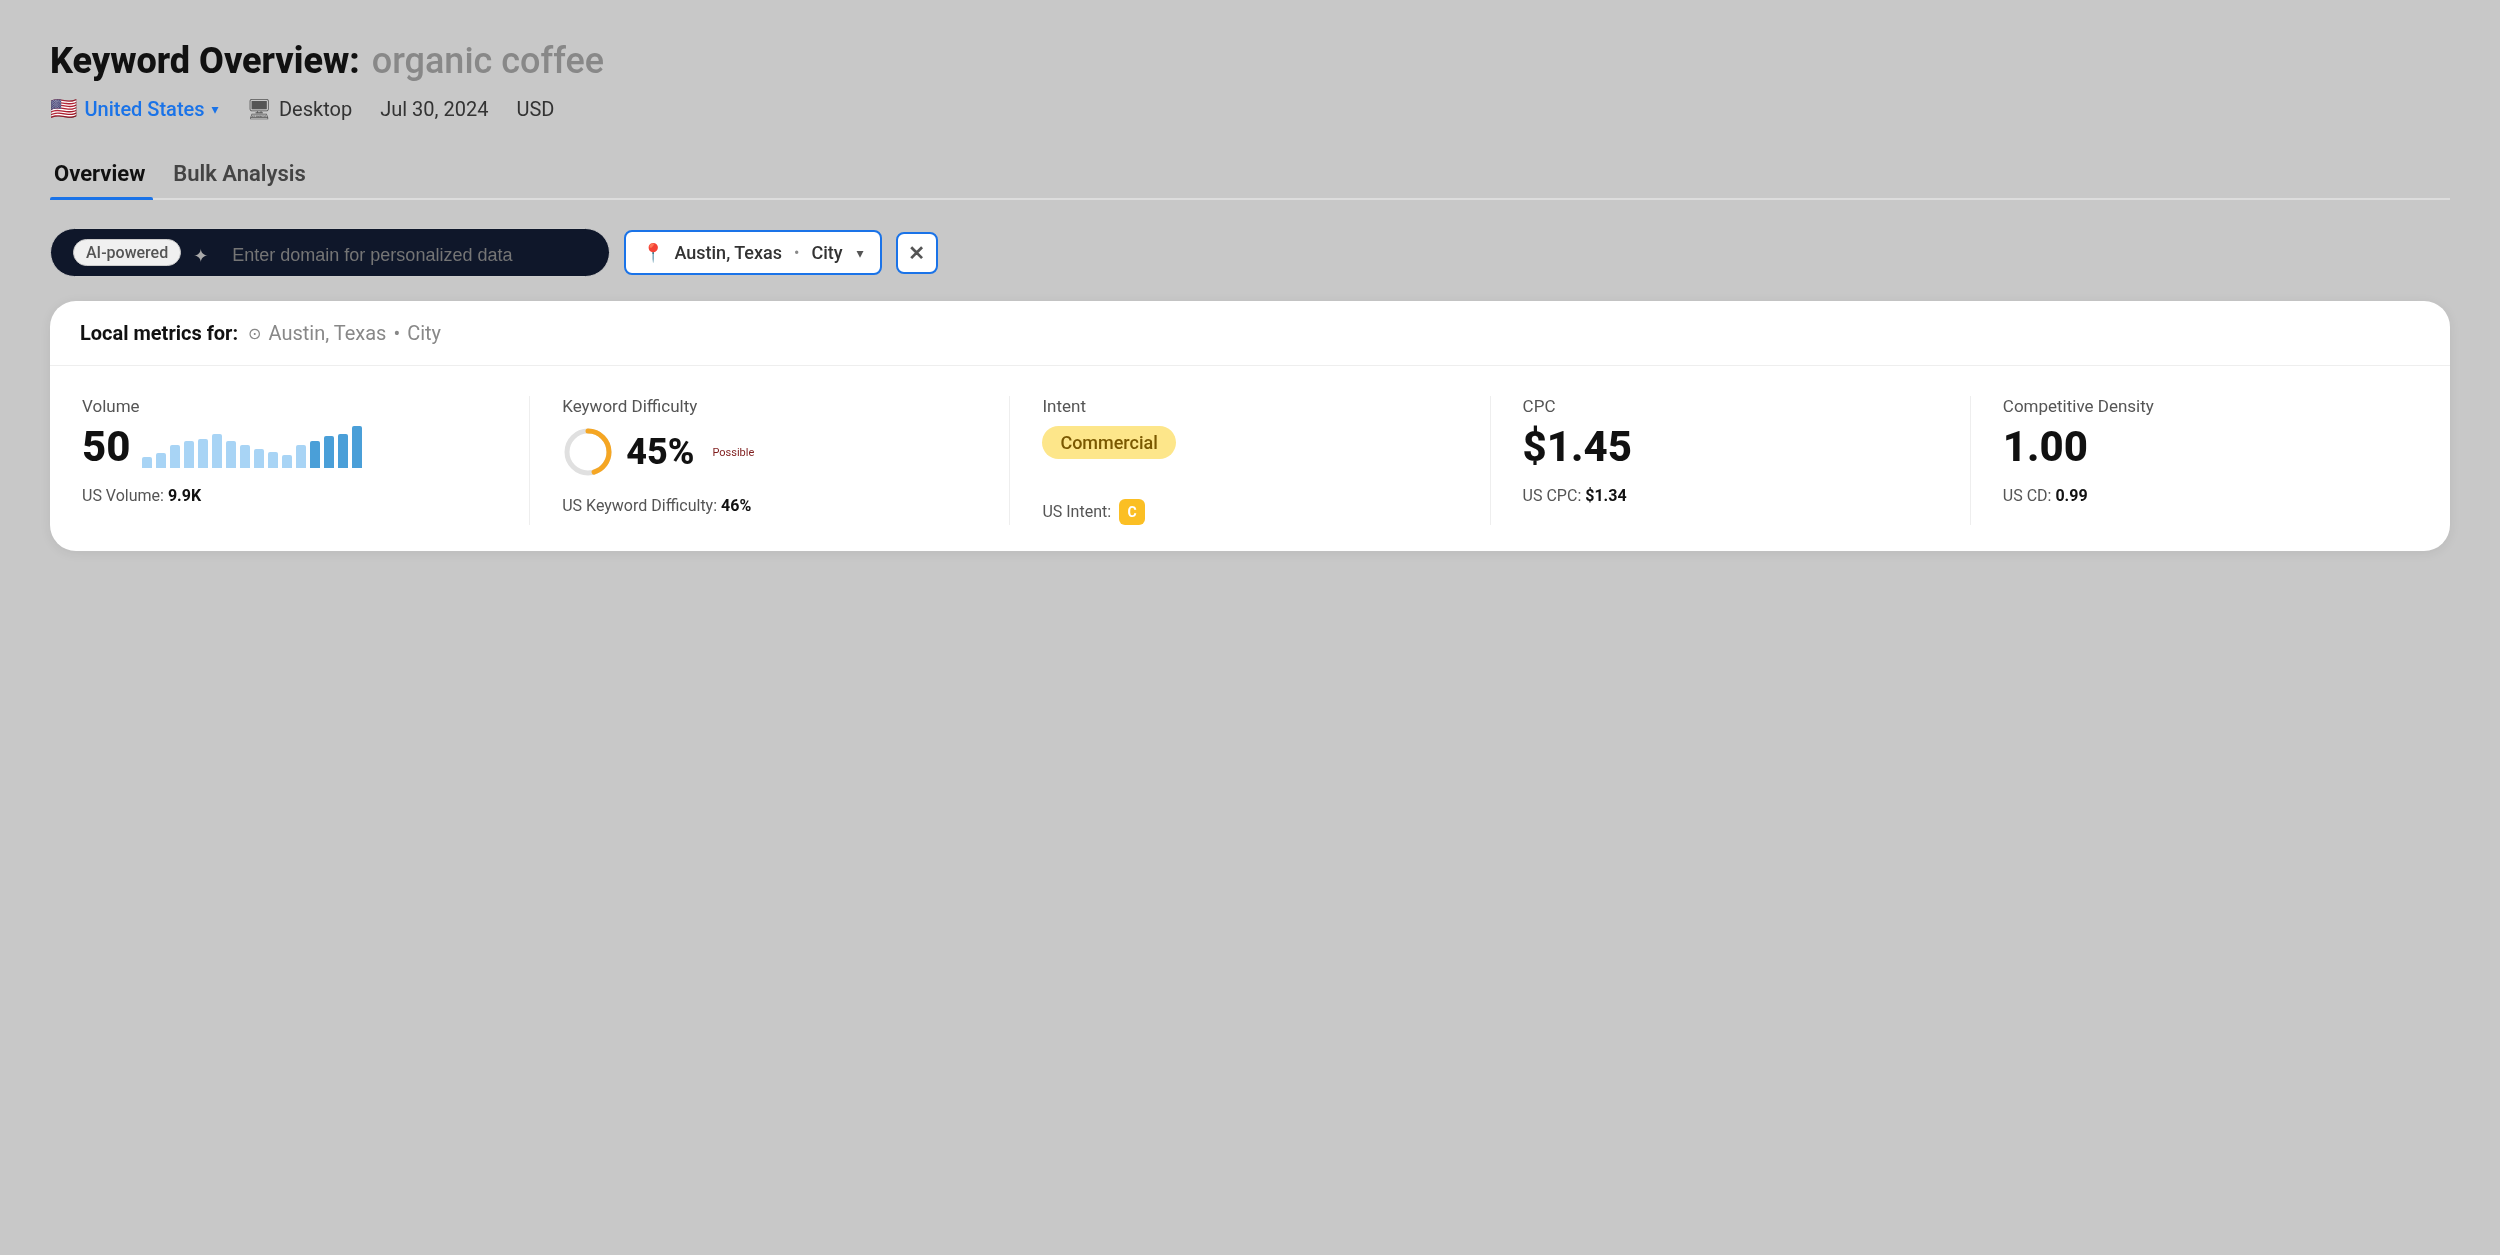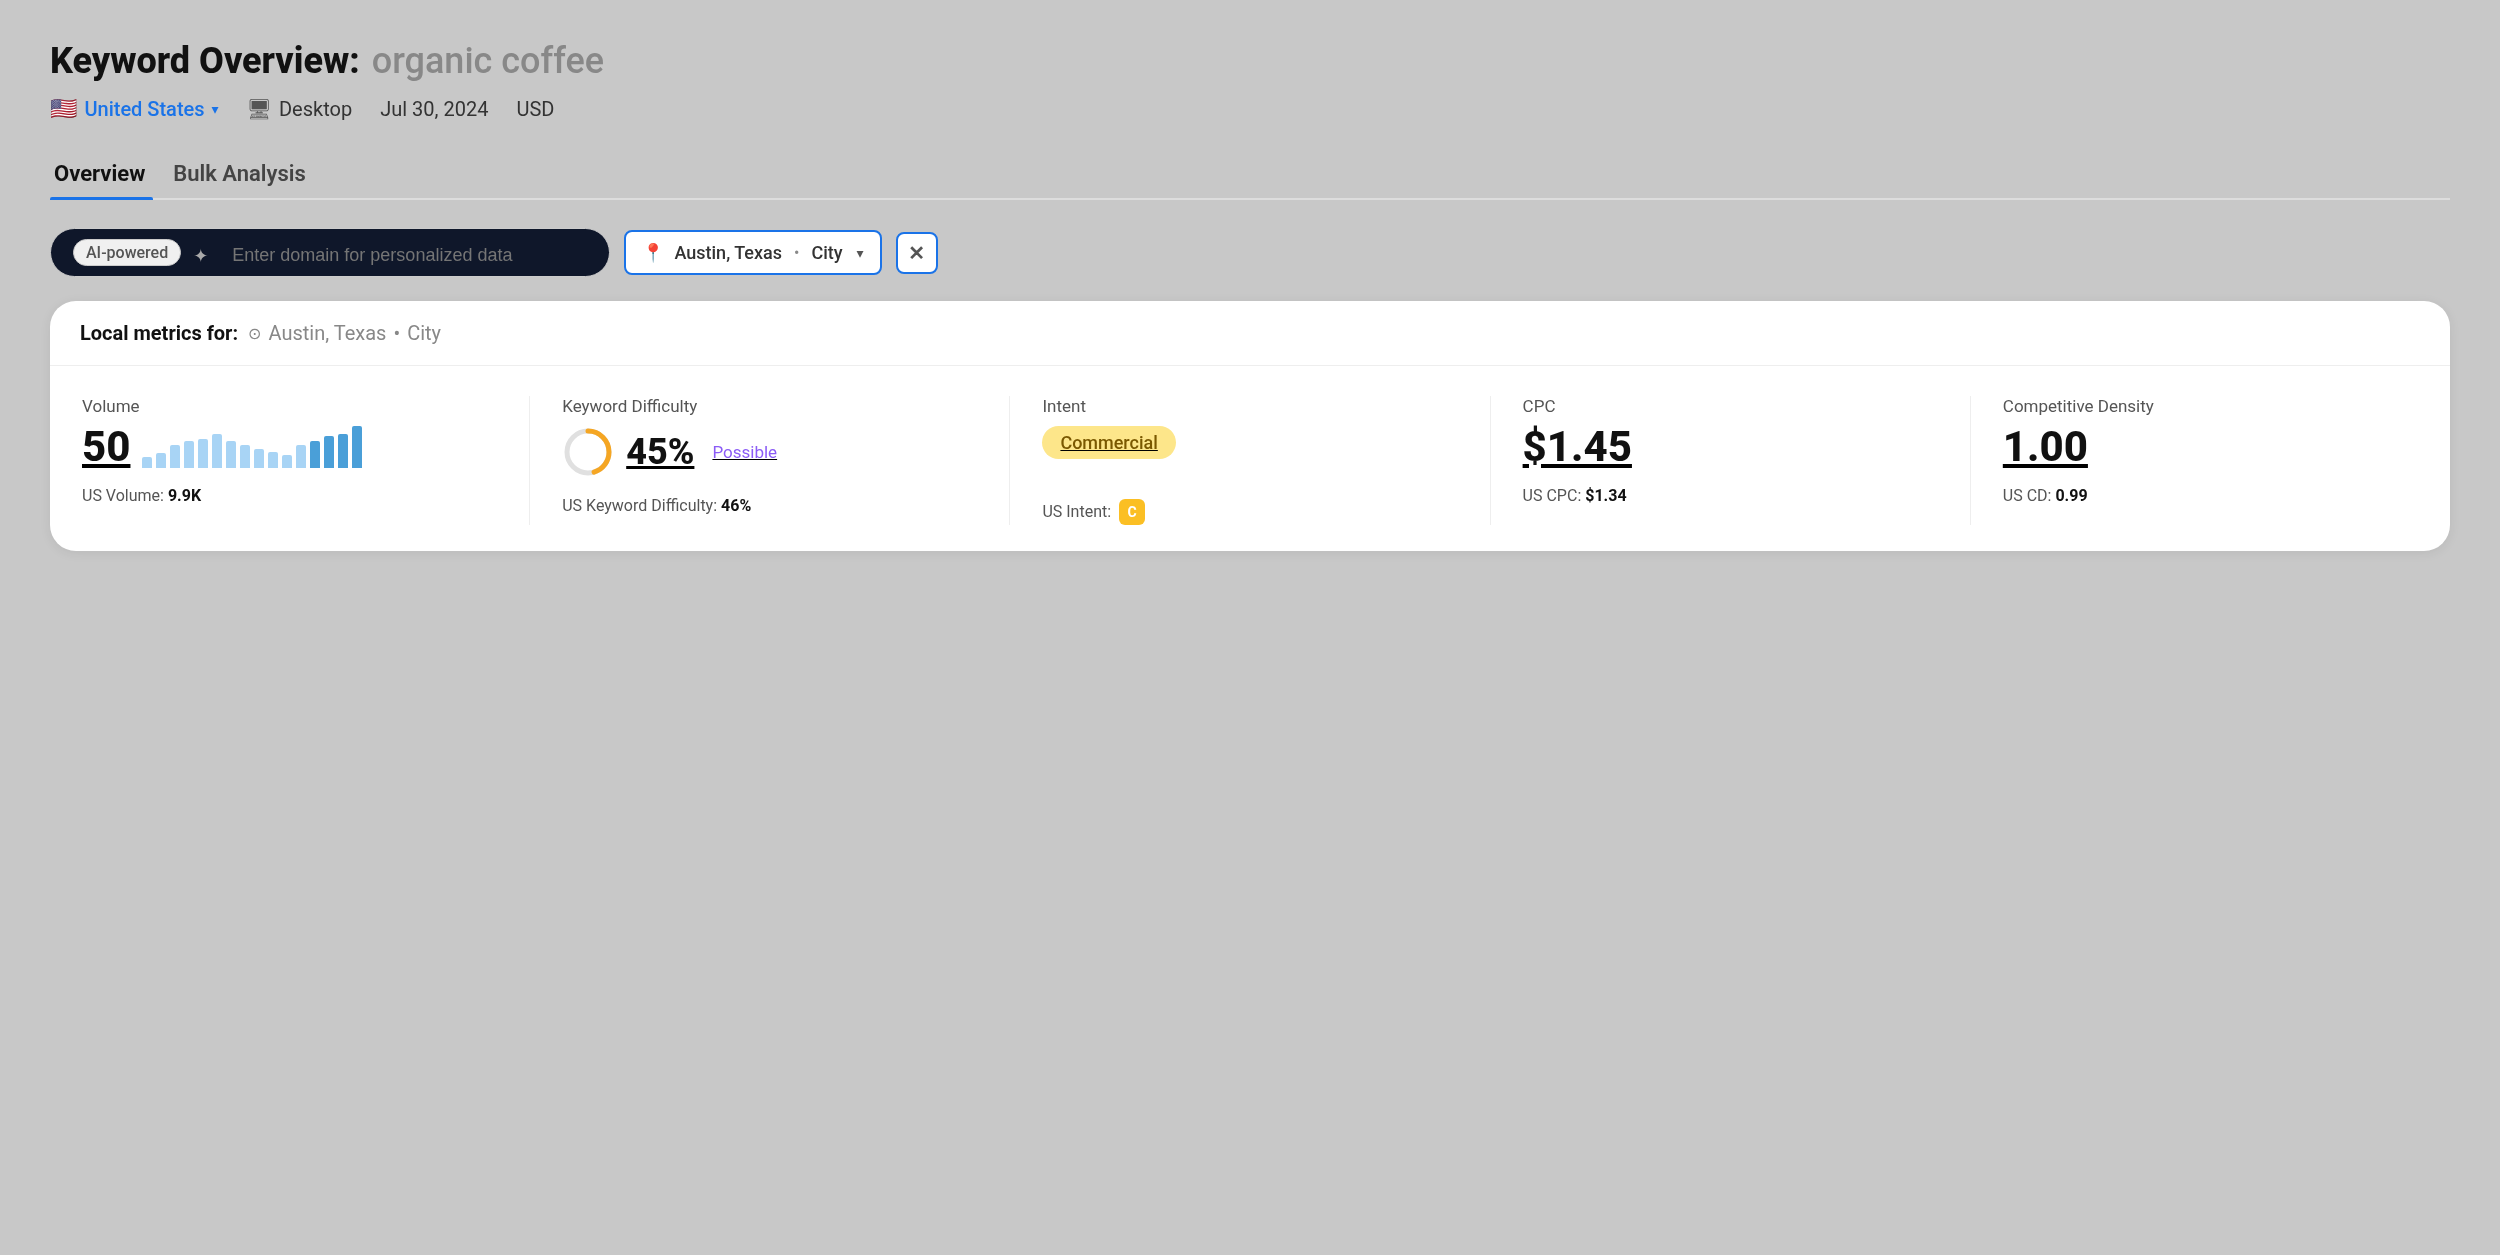--- a/index.html
+++ b/index.html
@@ -191,21 +191,20 @@
     .metric-label {
       font-size: 17px;
       color: #555;
       margin-bottom: 10px;
     }
     .metric-main {
       display: flex;
       align-items: center;
       gap: 12px;
       margin-bottom: 18px;
-      text-decoration: underline;
     }
     .metric-value {
       font-size: 42px;
       font-weight: 800;
       color: #111;
       line-height: 1;
     }
     .metric-sub {
       font-size: 16px;
       color: #555;
@@ -237,22 +236,22 @@
     }
     .kd-circle-wrap svg {
       transform: rotate(-90deg);
     }
     .kd-pct {
       font-size: 36px;
       font-weight: 800;
       color: #111;
     }
     .kd-possible {
-      font-size: 17px;
-      color: #8b5cf6;
+      font-size: 11px;
+      color: #7f1d1d;
       margin-left: 6px;
       font-weight: 400;
     }
     
     .intent-badge {
       background: #fde68a;
       border-radius: 20px;
       padding: 6px 18px;
       font-size: 18px;
       color: #7a5800;

